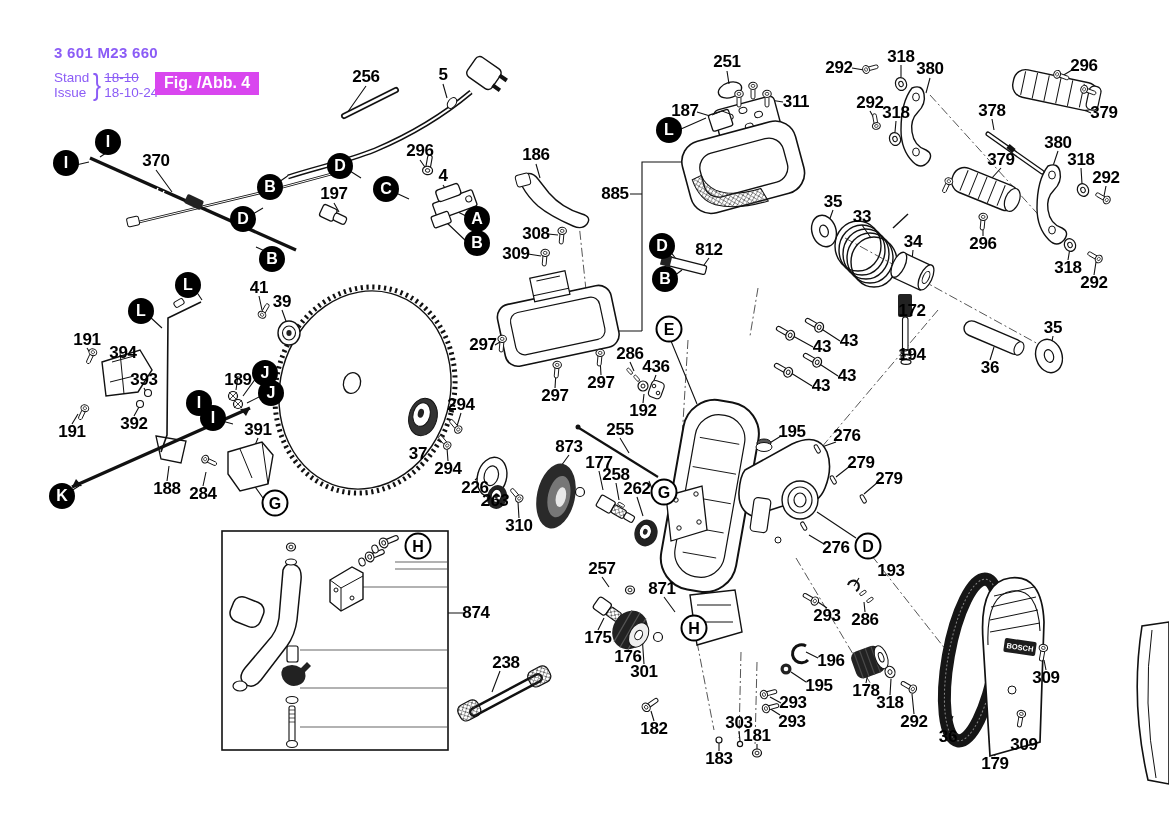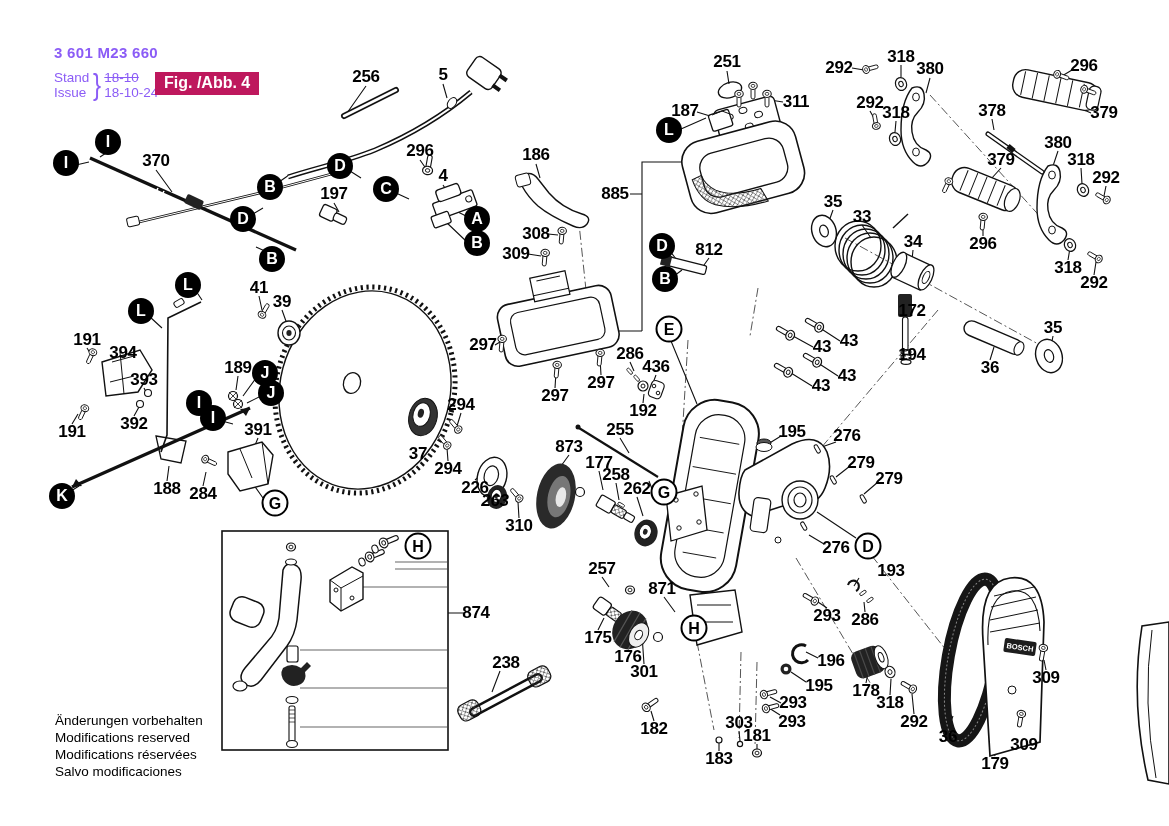--- a/index.html
+++ b/index.html
@@ -14,21 +14,21 @@
            font:700 16px "Liberation Sans",sans-serif;z-index:6;}
   .callout.filled{background:#000;color:#fff;}
   .callout.outlined{background:#fff;color:#000;border:2px solid #000;width:23px;height:23px;}
   #title-block{position:absolute;left:54px;top:44px;z-index:7;color:#8b5cf6;}
   #pn{font:700 15px "Liberation Sans",sans-serif;letter-spacing:.3px;}
   #stand-issue{display:flex;align-items:center;margin-top:7px;}
   .si-col{font:400 13.5px "Liberation Sans",sans-serif;line-height:15px;}
   .brace{font:300 30px "Liberation Sans",sans-serif;margin:0 2px 0 3px;transform:scaleX(.8);}
   .dates{font:400 13.5px "Liberation Sans",sans-serif;line-height:15px;}
   .struck{text-decoration:line-through;}
-  #fig-box{position:absolute;left:155px;top:72px;background:#be185d;color:#fff;
+  #fig-box{position:absolute;left:155px;top:72px;background:#d946ef;color:#fff;
            font:700 16px "Liberation Sans",sans-serif;padding:2px 9px 3px;z-index:7;}
   #footer{position:absolute;left:55px;top:712px;font:400 13.5px "Liberation Sans",sans-serif;
           line-height:17px;color:#000;z-index:7;}
 </style>
 </head>
 <body>
 
 <div id="stage">
 
   <svg width="1169" height="826" viewBox="0 0 1169 826">
@@ -494,26 +494,20 @@
       </div>
       <div class="brace">}</div>
       <div class="dates">
         <div class="struck">18-10</div>
         <div>18-10-24</div>
       </div>
     </div>
   </div>
   <div id="fig-box">Fig. /Abb. 4</div>
 
-  <div id="footer">
-    <div>Änderungen vorbehalten</div>
-    <div>Modifications reserved</div>
-    <div>Modifications réservées</div>
-    <div>Salvo modificaciones</div>
-  </div>
 
   <div id="labels-layer">
       <div class="plabel" style="left: 366px; top: 77px;">256</div>
       <div class="plabel" style="left: 443px; top: 75px;">5</div>
       <div class="plabel" style="left: 420px; top: 151px;">296</div>
       <div class="plabel" style="left: 443px; top: 176px;">4</div>
       <div class="plabel" style="left: 334px; top: 194px;">197</div>
       <div class="plabel" style="left: 156px; top: 161px;">370</div>
       <div class="plabel" style="left: 536px; top: 155px;">186</div>
       <div class="plabel" style="left: 727px; top: 62px;">251</div>
@@ -562,21 +556,21 @@
       <div class="plabel" style="left: 569px; top: 447px;">873</div>
       <div class="plabel" style="left: 599px; top: 463px;">177</div>
       <div class="plabel" style="left: 616px; top: 475px;">258</div>
       <div class="plabel" style="left: 637px; top: 489px;">262</div>
       <div class="plabel" style="left: 519px; top: 526px;">310</div>
       <div class="plabel" style="left: 87px; top: 340px;">191</div>
       <div class="plabel" style="left: 123px; top: 353px;">394</div>
       <div class="plabel" style="left: 144px; top: 380px;">393</div>
       <div class="plabel" style="left: 134px; top: 424px;">392</div>
       <div class="plabel" style="left: 72px; top: 432px;">191</div>
-      <div class="plabel" style="left: 238px; top: 368px;">189</div>
+      <div class="plabel" style="left: 238px; top: 380px;">189</div>
       <div class="plabel" style="left: 258px; top: 430px;">391</div>
       <div class="plabel" style="left: 167px; top: 489px;">188</div>
       <div class="plabel" style="left: 203px; top: 494px;">284</div>
       <div class="plabel" style="left: 418px; top: 454px;">37</div>
       <div class="plabel" style="left: 448px; top: 469px;">294</div>
       <div class="plabel" style="left: 475px; top: 488px;">226</div>
       <div class="plabel" style="left: 495px; top: 501px; font-style: italic;">263</div>
       <div class="plabel" style="left: 792px; top: 432px;">195</div>
       <div class="plabel" style="left: 847px; top: 436px;">276</div>
       <div class="plabel" style="left: 861px; top: 463px;">279</div>

